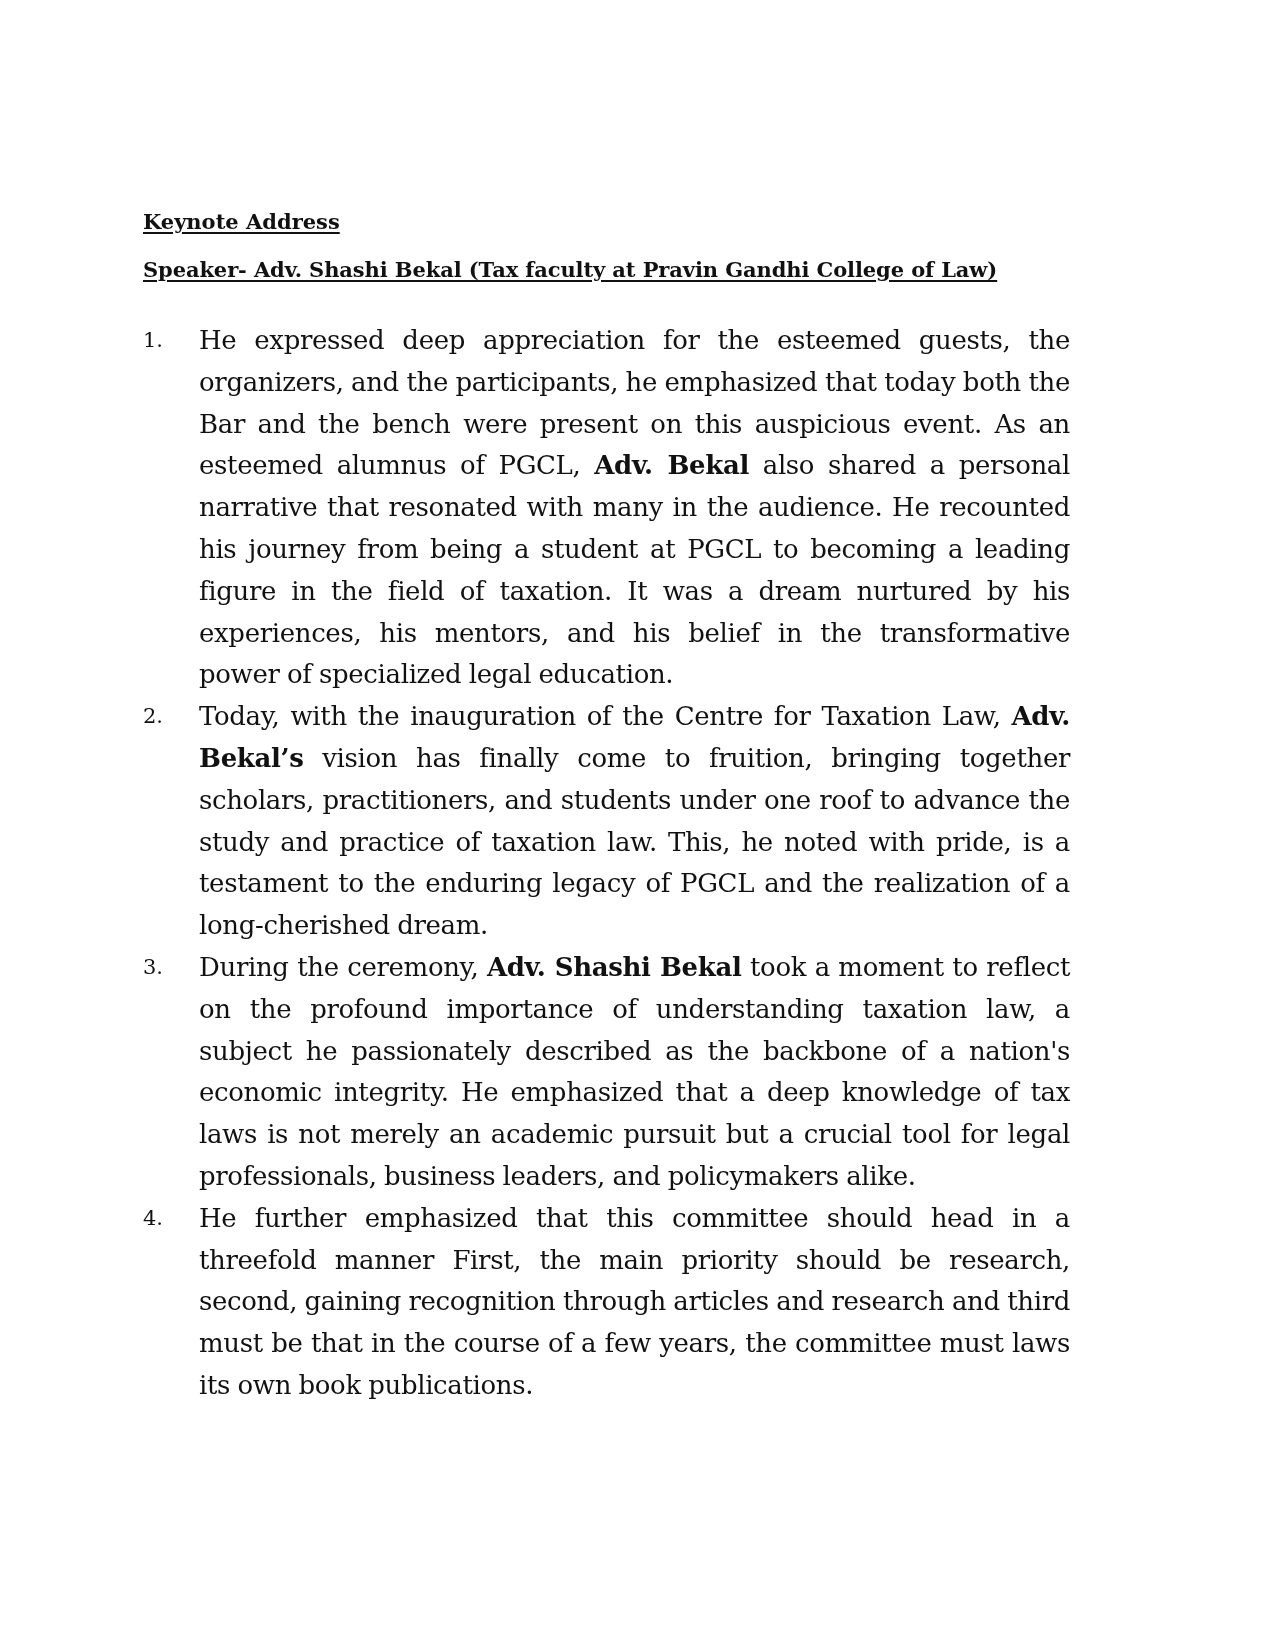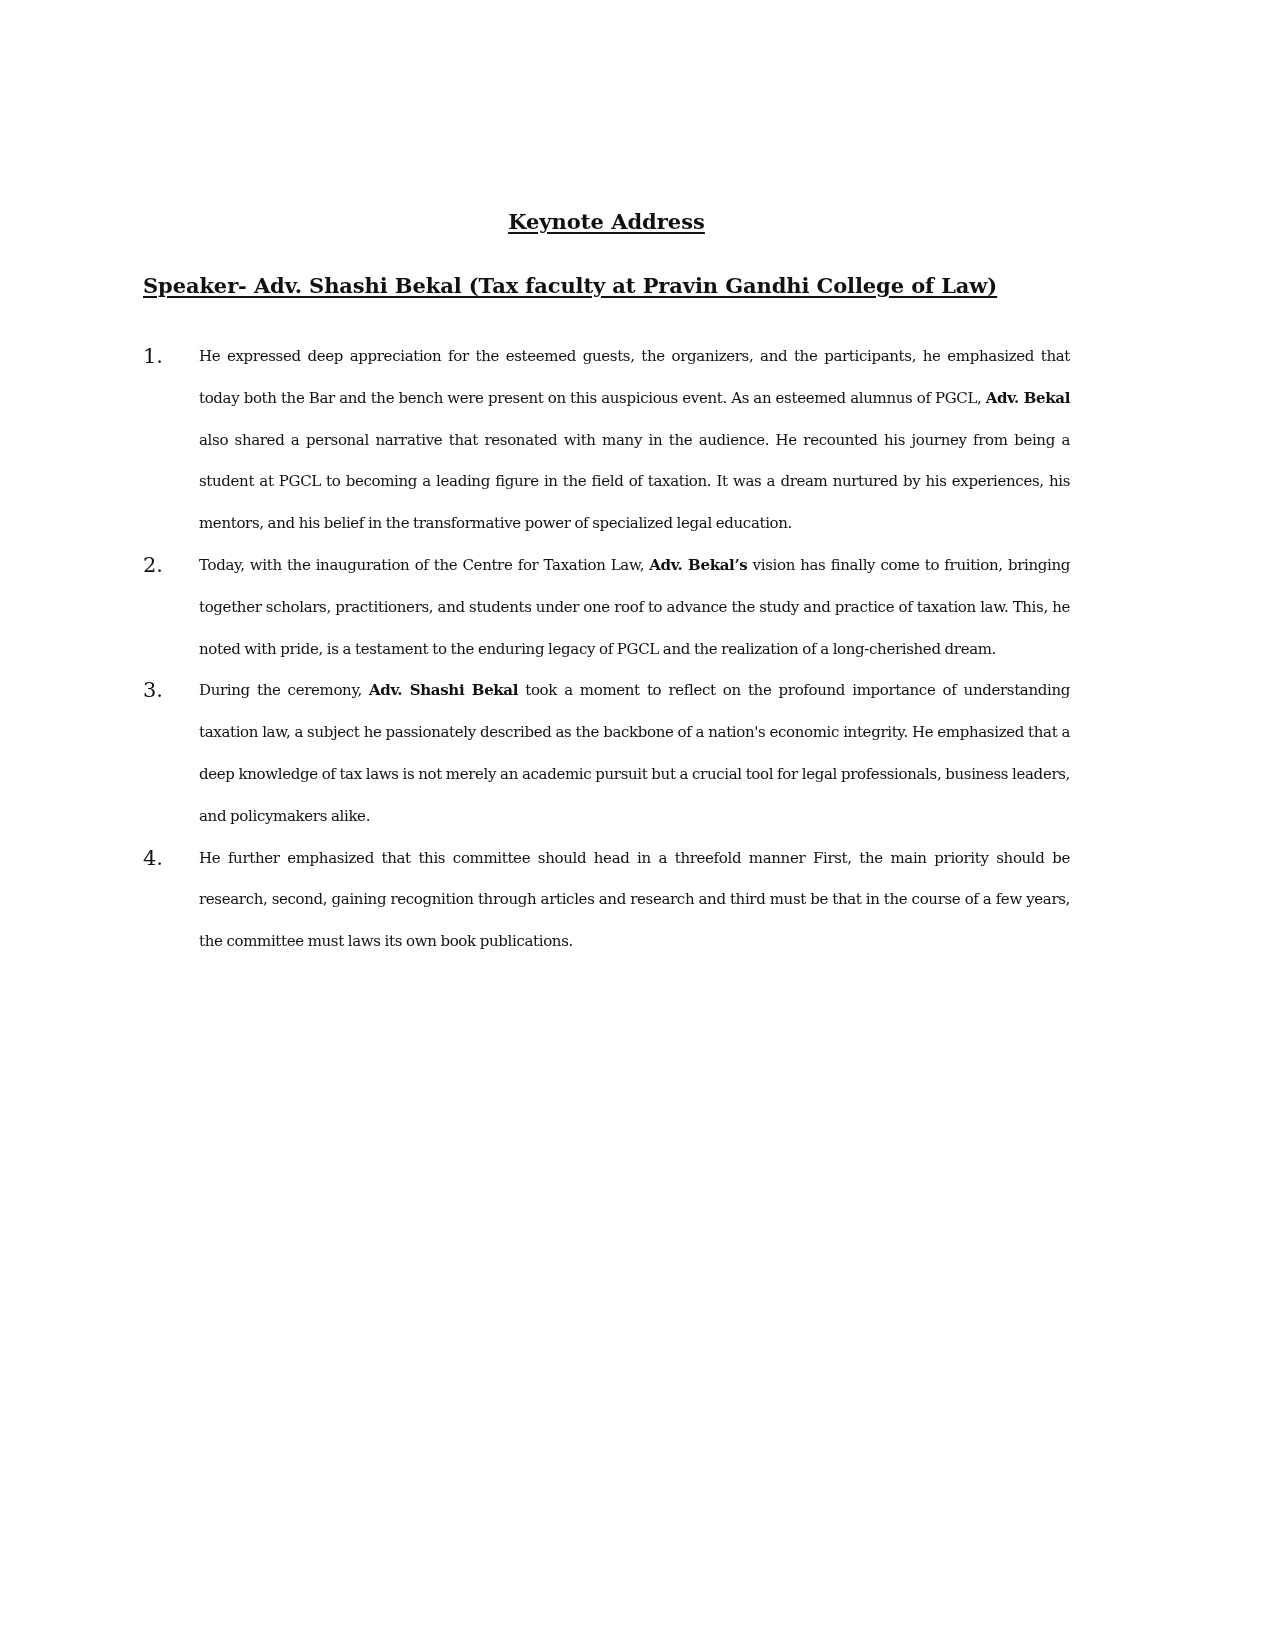--- a/index.html
+++ b/index.html
@@ -7,30 +7,30 @@
   .page {
     position: absolute; left: 143px; top: 200px; width: 927px;
     font-family: "DejaVu Serif", "Liberation Serif", serif;
     color: #111111;
   }
   .h {
     font-weight: bold; text-decoration: underline; font-size: 21px;
     line-height: 28px; white-space: nowrap;
     text-decoration-thickness: 2px; text-underline-offset: 3px;
   }
-  .h1 { margin-top: 8px; text-align: center; }
-  .h2 { margin-top: 36px; letter-spacing: -0.1px; }
+  .h1 { margin-top: 8px; }
+  .h2 { margin-top: 20px; letter-spacing: -0.1px; }
   ol.items { list-style: none; margin: 36px 0 0 0; padding: 0; }
   li.item { position: relative; padding-left: 56px; }
   .num {
     position: absolute; left: 0; top: 0;
     font-size: 21px; line-height: 41.8px;
   }
   .body {
-    font-size: 15px; line-height: 41.8px; text-align: justify;
+    font-size: 26px; line-height: 41.8px; text-align: justify;
     letter-spacing: -0.35px; word-spacing: -0.5px;
   }
   .body b { font-weight: bold; }
 </style>
 </head>
 <body>
 
 <div class="page">
   <div class="h h1">Keynote Address</div>
   <div class="h h2">Speaker- Adv. Shashi Bekal (Tax faculty at Pravin Gandhi College of Law)</div>

